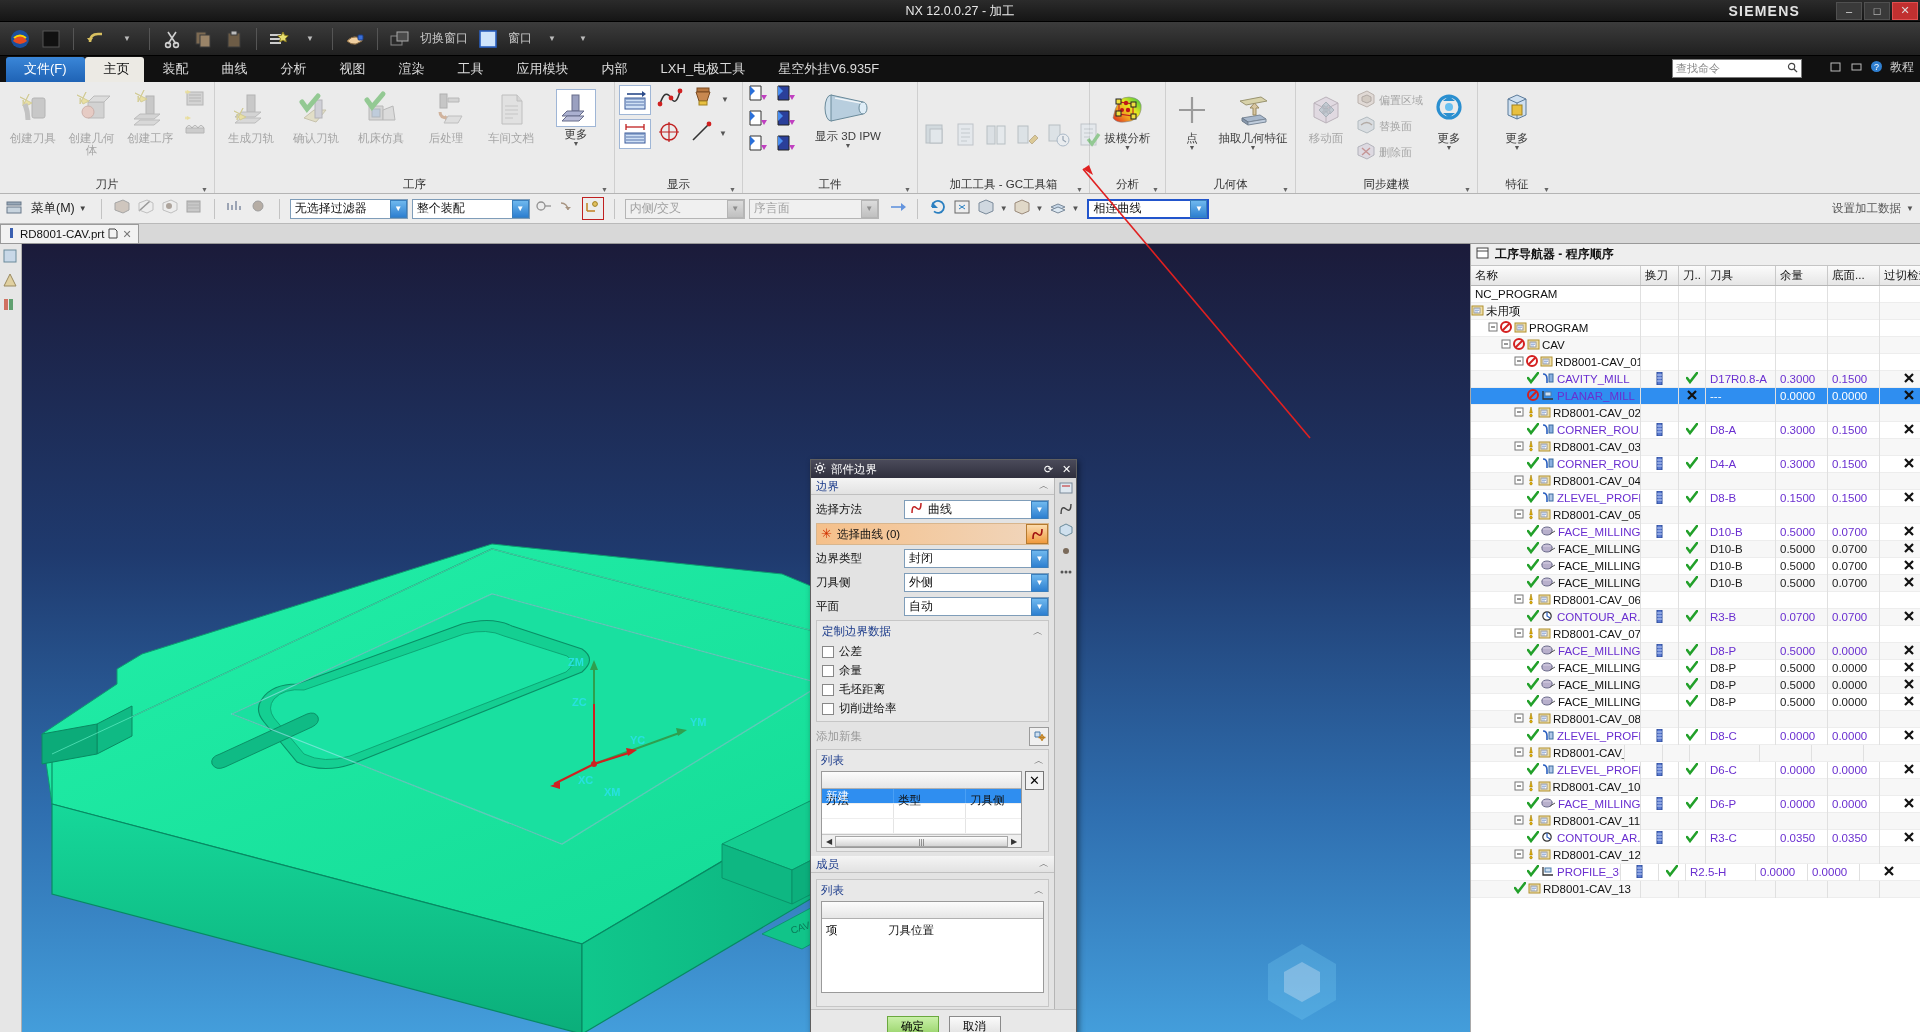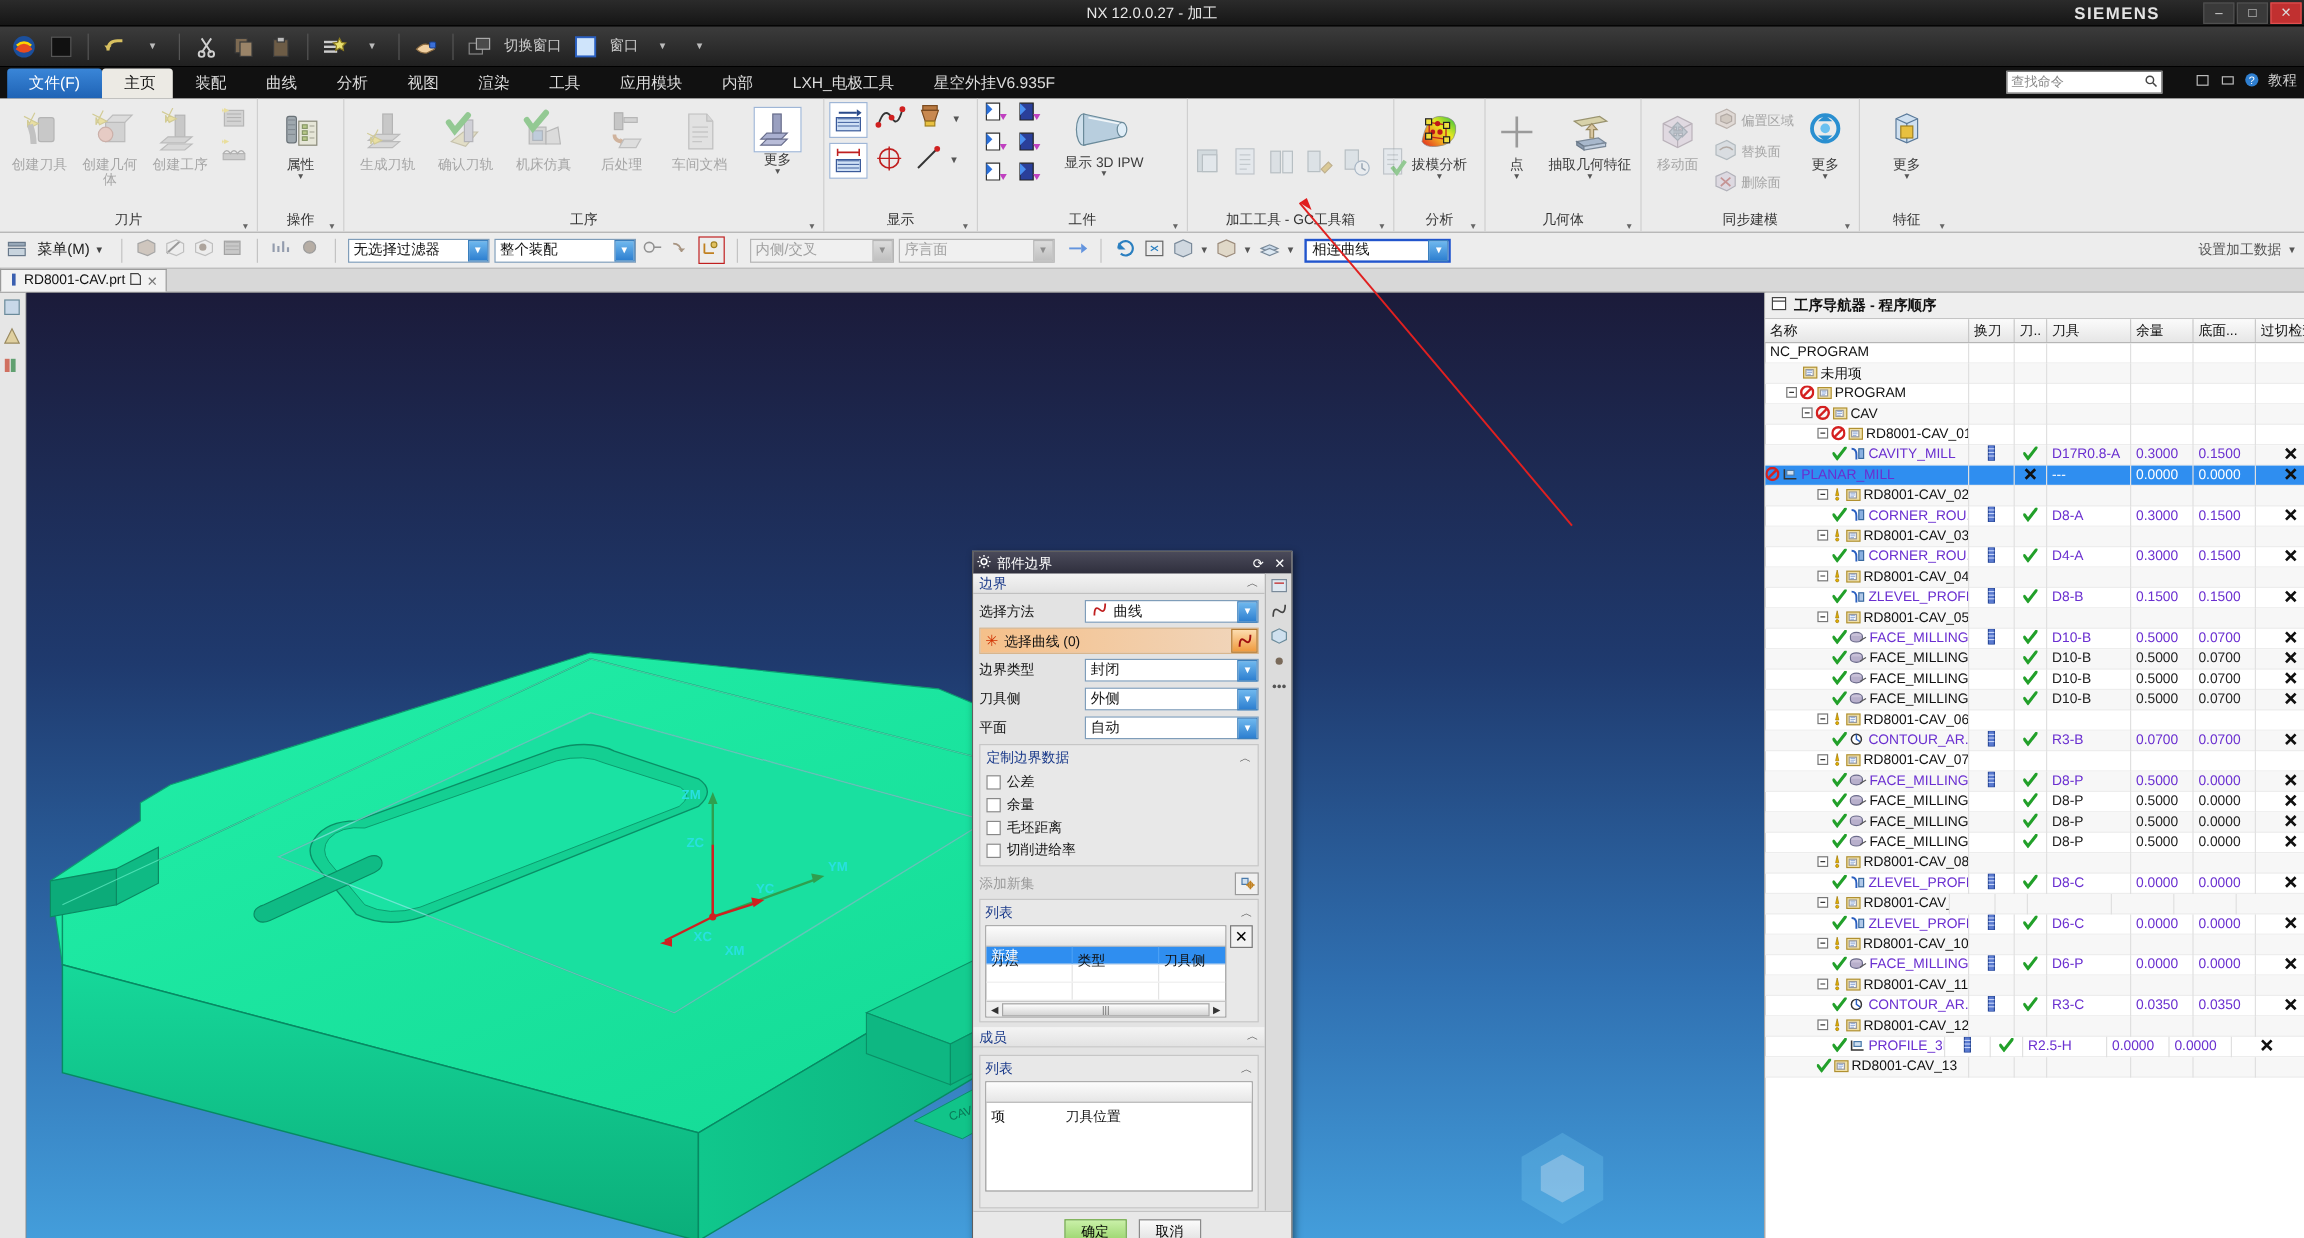--- a/index.html
+++ b/index.html
@@ -407,42 +407,20 @@
                 <path d="M3 2 l2 4 4-2 -4-2 2-4 -2 4 -4-2 4 2 -2 4z" fill="#e8d040"></path>
               </svg></span>
         </div>
       </div>
     </div>
     <div class="rgroup-title">
       <span>刀片</span><span class="gcaret">▼</span>
     </div>
   </div>
 
-  <div class="rgroup" style="width:72px">
-    <div class="rgroup-body" style="justify-content:center">
-      <div class="bigbtn">
-        <div class="ic">
-          <svg width="40" height="40" viewBox="0 0 40 40">
-            <rect x="8" y="7" width="8" height="22" rx="2" fill="#9fa8ae" stroke="#6a7278"></rect>
-            <path d="M9 10h6M9 14h6M9 18h6M9 22h6" stroke="#7a8288" stroke-width=".7"></path>
-            <rect x="18" y="11" width="15" height="20" fill="#e6e6d8" stroke="#8a8a7a"></rect>
-            <rect x="21" y="14" width="4" height="3" fill="#b8c888" stroke="#889868"></rect>
-            <rect x="21" y="19" width="4" height="3" fill="#b8c888" stroke="#889868"></rect>
-            <rect x="21" y="24" width="4" height="3" fill="#b8c888" stroke="#889868"></rect>
-            <path d="M27 15h4M27 20h4M27 25h4" stroke="#9a9a8a" stroke-width=".8"></path>
-          </svg>
-        </div>
-        <div class="tx">属性</div>
-        <div class="dd">▼</div>
-      </div>
-    </div>
-    <div class="rgroup-title">
-      <span>操作</span><span class="gcaret">▼</span>
-    </div>
-  </div>
 
   <div class="rgroup" style="width:400px">
     <div class="rgroup-body">
       <div class="bigbtn dim">
         <div class="ic">
           <svg width="40" height="40" viewBox="0 0 40 40" opacity=".42">
             <rect x="16" y="5" width="8" height="17" fill="#9a9a9a" stroke="#6a6a6a"></rect>
             <path d="M10 22 l20 0 l-6 5 l-20 0z" fill="#b5b5b5" stroke="#7a7a7a"></path>
             <path d="M10 28 l20 0 l-6 5 l-20 0z" fill="#c0c0c0" stroke="#7a7a7a"></path>
             <path d="M6 24 l3 6 6-3 -6-3 3-6 -3 6 -6-3 6 3 -3 6z" fill="#e8d040" stroke="#b0a020"></path>
@@ -1027,21 +1005,21 @@
             </div>
             <div class="ncell" style="width: 38px;"></div>
             <div class="ncell" style="width: 27px;"></div>
             <div class="ncell" style="width: 70px; justify-content: flex-start; padding-left: 4px;"></div>
             <div class="ncell" style="width: 52px; justify-content: flex-start; padding-left: 4px;"></div>
             <div class="ncell" style="width: 52px; justify-content: flex-start; padding-left: 4px;"></div>
             <div class="ncell" style="width: 57px; border-right: none;"></div>
           </div>
           <div class="nrow alt">
             <div class="ncell" style="width: 170px; justify-content: flex-start;">
-              <div class="nname" style="padding-left: 31px;">
+              <div class="nname" style="padding-left: 0; font-family: Liberation Mono, monospace;">
                 <span><svg width="13" height="12">
                     <rect x="1" y="2" width="11" height="9" fill="#f0e0a8" stroke="#b09030"></rect>
                     <rect x="3" y="4" width="6" height="5" fill="#fff" stroke="#9a9a9a"></rect>
                     <path d="M4 5h4M4 6.5h4M4 8h3" stroke="#7a9ad0" stroke-width=".7"></path>
                   </svg></span>
                 <span class="lbl grp">未用项</span>
               </div>
             </div>
             <div class="ncell" style="width: 38px;"></div>
             <div class="ncell" style="width: 27px;"></div>
@@ -1156,21 +1134,21 @@
             <div class="ncell" style="width: 52px; justify-content: flex-start; padding-left: 4px; color: rgb(106, 47, 208);">0.3000</div>
             <div class="ncell" style="width: 52px; justify-content: flex-start; padding-left: 4px; color: rgb(106, 47, 208);">0.1500</div>
             <div class="ncell" style="width: 57px; border-right: none;">
               <span><svg width="12" height="12" viewBox="0 0 12 12">
                   <path d="M2 2 L10 10 M10 2 L2 10" stroke="#111" stroke-width="2.2"></path>
                 </svg></span>
             </div>
           </div>
           <div class="nrow sel">
             <div class="ncell" style="width: 170px; justify-content: flex-start;">
-              <div class="nname" style="">
+              <div class="nname" style="padding-left: 56px;">
                 <span><svg width="12" height="12" viewBox="0 0 12 12">
                     <circle cx="6" cy="6" r="5" fill="none" stroke="#d42020" stroke-width="2"></circle>
                     <path d="M2.5 9.5 L9.5 2.5" stroke="#d42020" stroke-width="2"></path>
                   </svg></span>
                 <span><svg width="14" height="12">
                     <path d="M2 2 L2 10 L12 10" stroke="#333" stroke-width="1.3" fill="none"></path>
                     <rect x="4" y="3" width="6" height="4" fill="#cfe0f0" stroke="#4a7aaa"></rect>
                   </svg></span>
                 <span class="lbl op" style="color: rgb(106, 47, 208);">PLANAR_MILL</span>
               </div>

